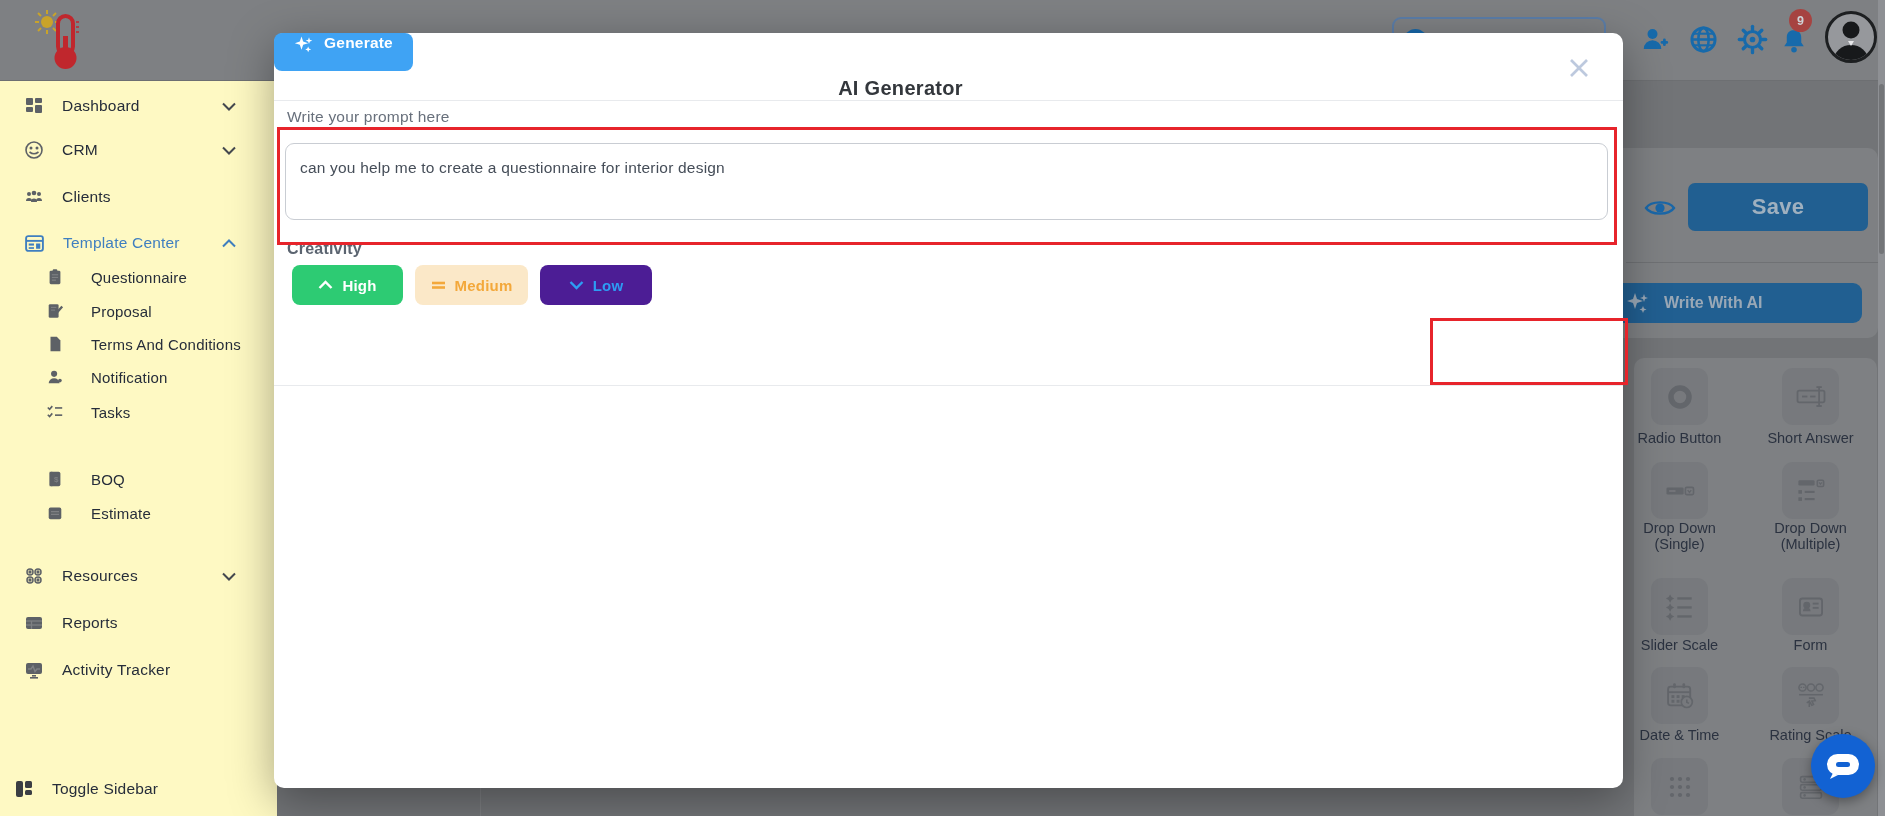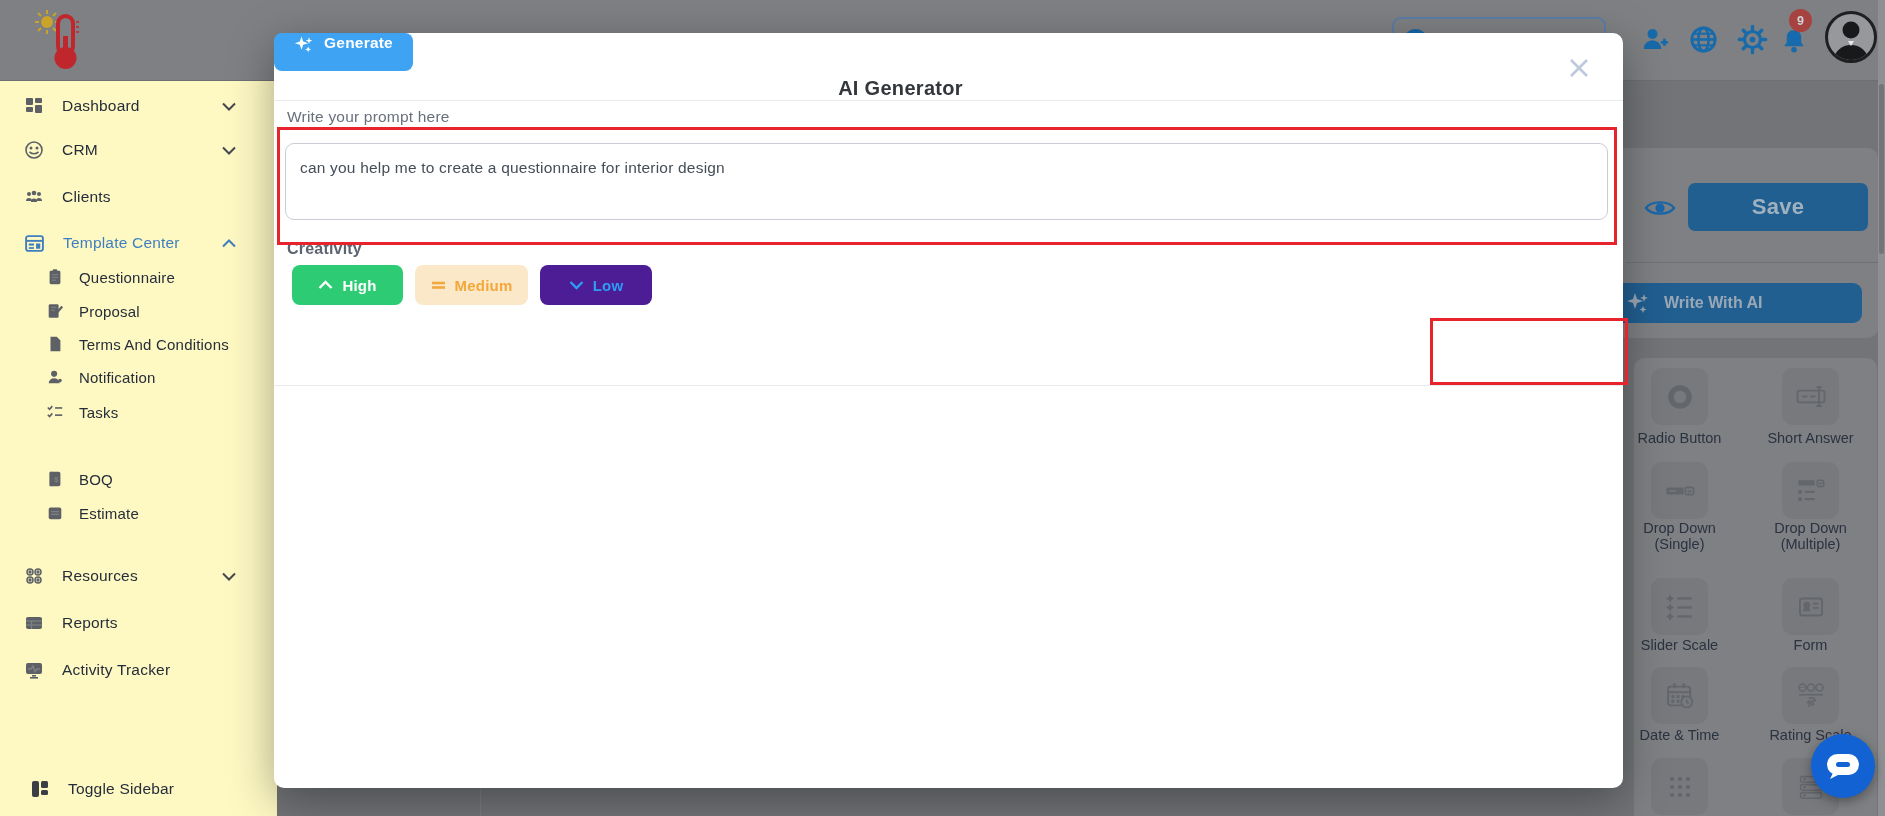--- a/index.html
+++ b/index.html
@@ -23,23 +23,23 @@
   #globe-icon{left:1688px;top:24px;}
   #gear-icon{left:1737px;top:24px;}
   #bell-icon{left:1780px;top:27px;}
   #notif-badge{left:1789px;top:9px;min-width:23px;height:23px;border-radius:50%;background:#a64341;color:#cfd2d6;font-size:12.5px;font-weight:bold;display:flex;align-items:center;justify-content:center;}
   #avatar{left:1825px;top:11px;width:52px;height:52px;border-radius:50%;background:#96989c;border:3px solid #1d1f21;overflow:hidden;}
 
   
   .nav-row{position:absolute;left:0;width:278px;height:30px;display:flex;align-items:center;cursor:pointer;}
   .nav-main{padding-left:24px;gap:18px;}
   .nav-sub{padding-left:46px;gap:15px;}
-  .nav-low{padding-left:30px;gap:18px;}
+  .nav-low{padding-left:14px;gap:18px;}
   .nav-label{font-size:15.5px;font-weight:500;color:#262d3a;letter-spacing:.2px;white-space:nowrap;}
-  .nav-sub .nav-label{font-size:15px;}
+  .nav-sub .nav-label{font-size:15px;margin-left:12px;}
   .nav-icon{color:#5d6166;flex:0 0 auto;display:flex;}
   .nav-active .nav-label,.nav-active .nav-icon{color:#3f7fc0;}
   .nav-chevron{position:absolute;right:42px;color:#45494f;display:flex;}
   .nav-active .nav-chevron{color:#3f7fc0;}
 
   
   #upper-card{left:1500px;top:148px;width:378px;height:190px;background:#7e8083;border-radius:10px;}
   #eye-icon{left:1644px;top:196px;color:#1a67a8;}
   #save-button{left:1688px;top:183px;width:180px;height:48px;border-radius:7px;background:#215f91;color:#9fb0bf;font-size:22px;font-weight:bold;display:flex;align-items:center;justify-content:center;letter-spacing:.3px;cursor:pointer;}
   #panel-divider{left:1626px;top:262px;width:252px;height:1px;background:#6f7174;}

